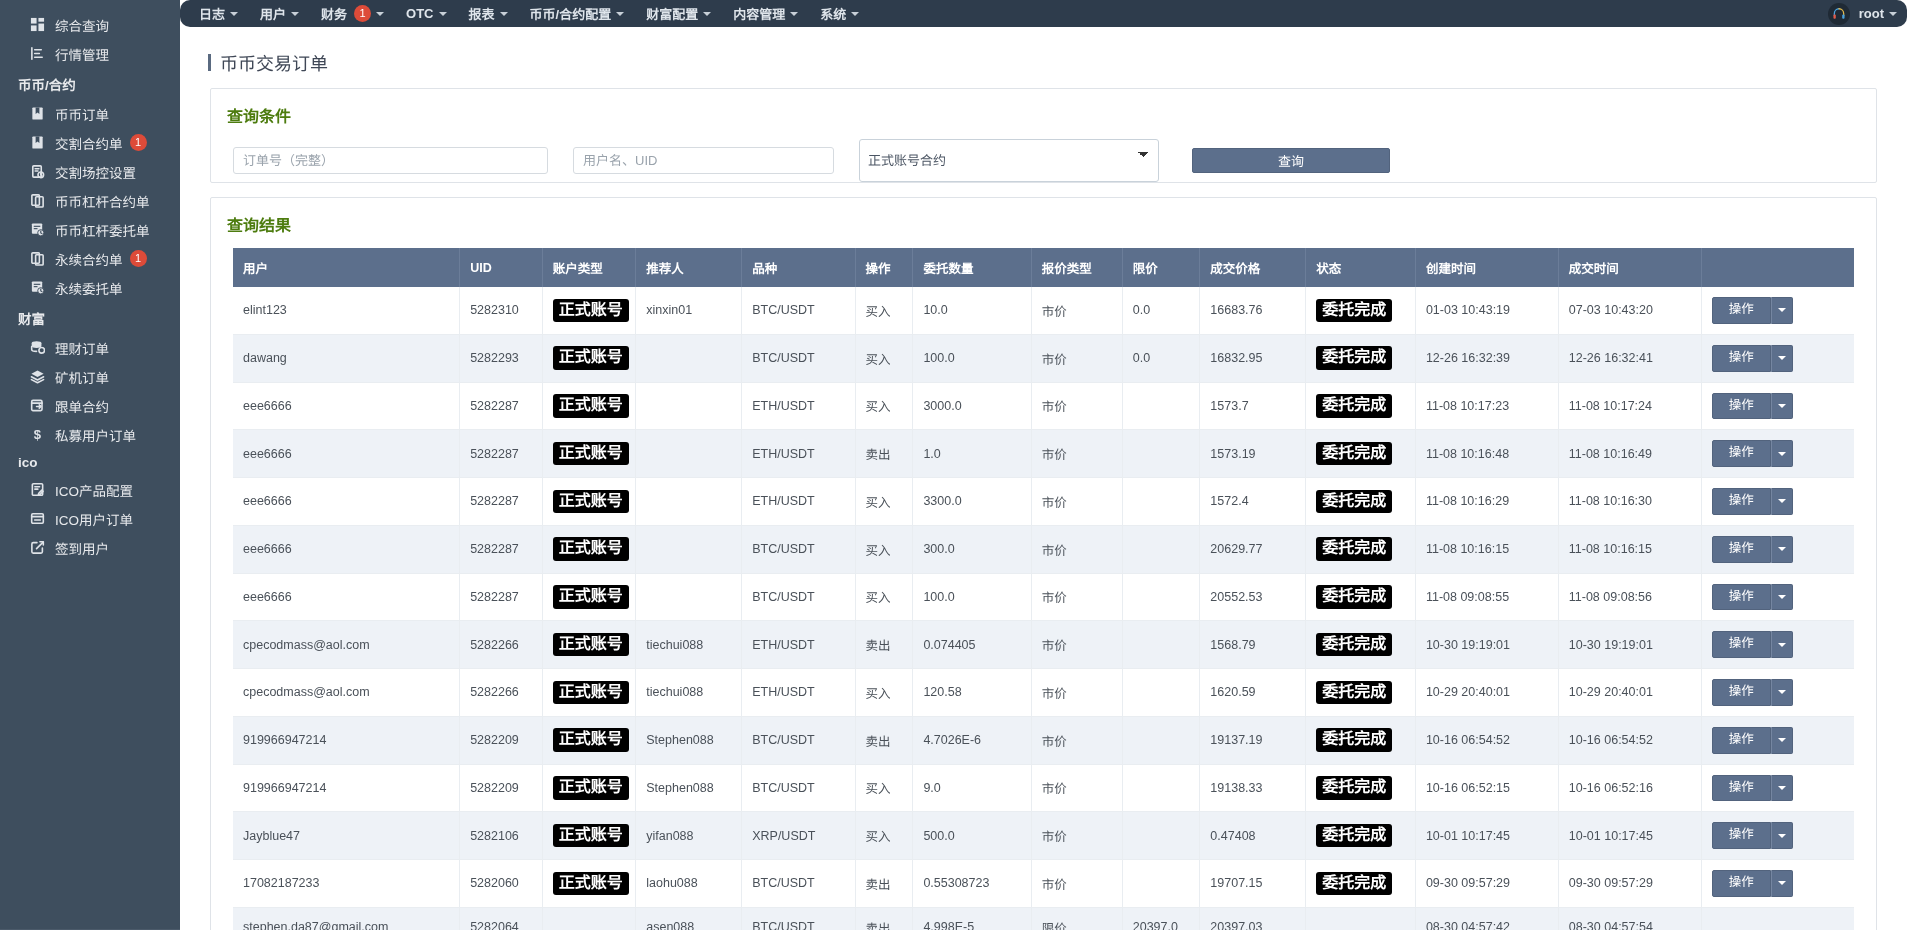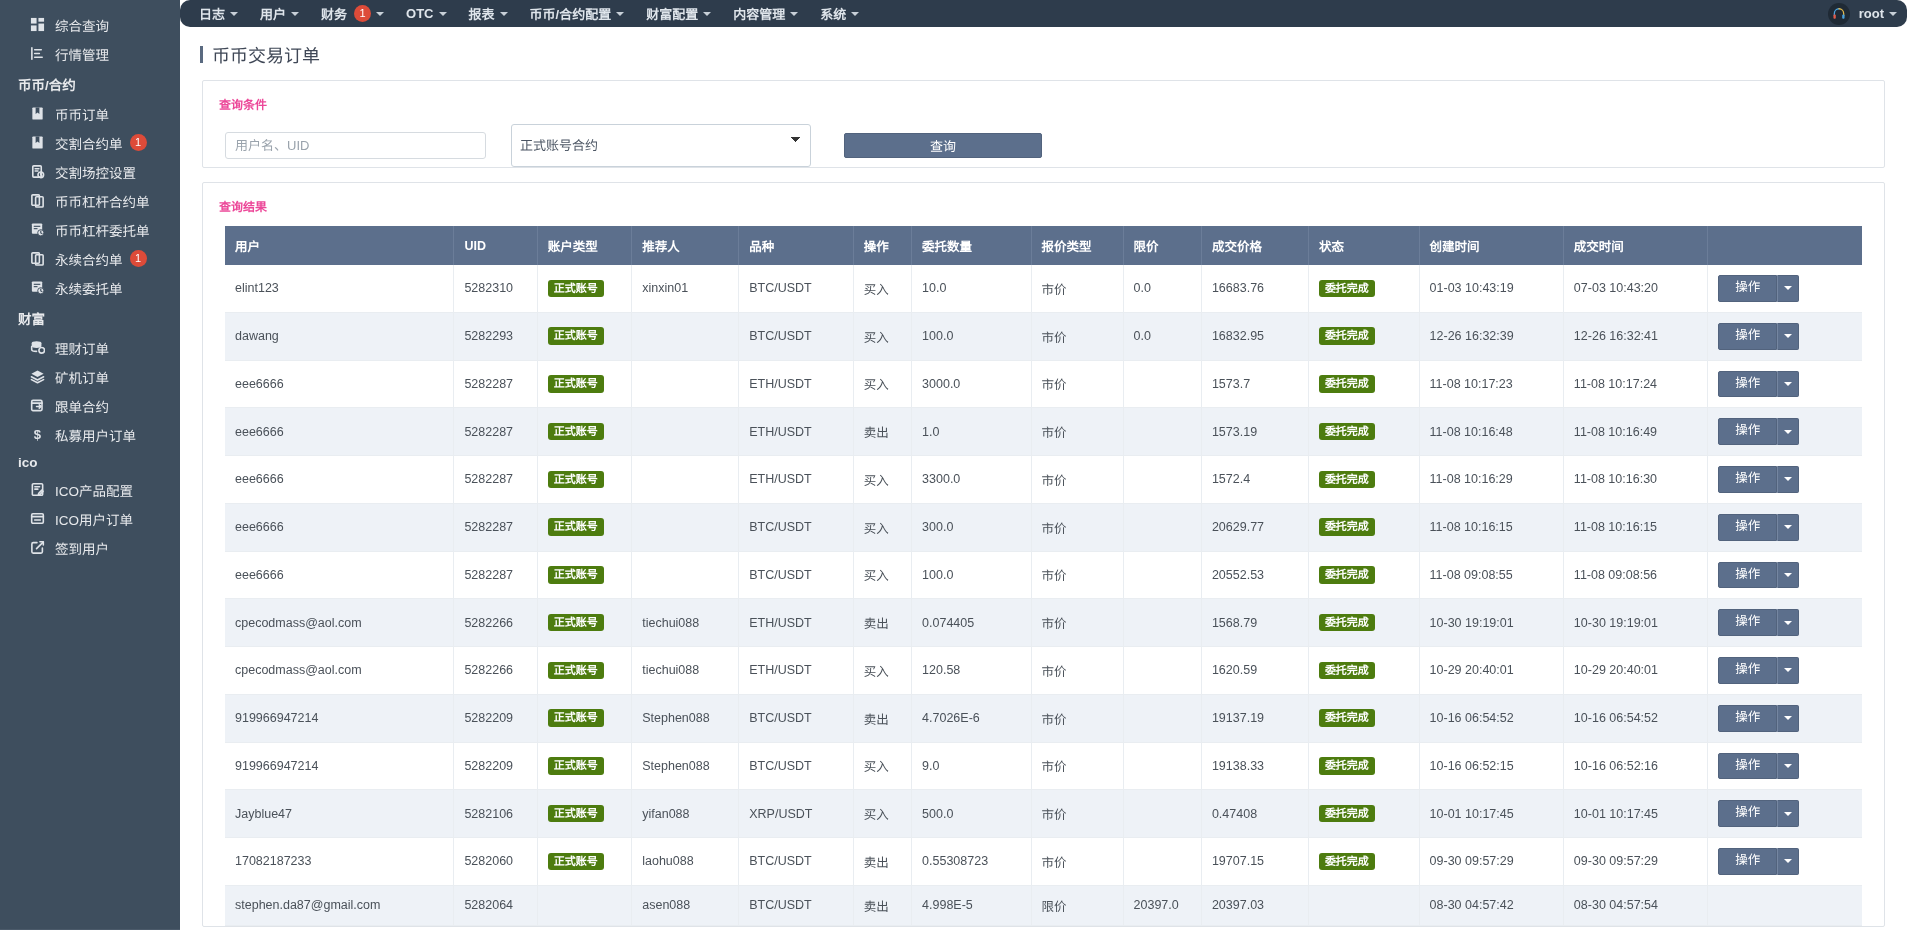--- a/index.html
+++ b/index.html
@@ -98,21 +98,21 @@
     width: 22px; height: 22px; border-radius: 50%;
     background: #1f2a35;
     display: flex; align-items: center; justify-content: center;
     margin-right: 9px;
   }
   .user-name {
     color: #dfe5eb; font-size: 13px; font-weight: bold;
     display: flex; align-items: center; cursor: pointer;
   }
 
-  .content { flex: 1; overflow: hidden; padding: 0; background: #fff; }
+  .content { flex: 1; overflow: hidden; padding: 8px; background: #fff; }
 
   .page-title {
     display: flex; align-items: center;
     padding: 14px 0 13px 20px;
     font-size: 18px;
     color: #3f4756;
     font-weight: normal;
   }
   .title-bar {
     display: inline-block;
@@ -121,22 +121,22 @@
     margin-right: 9px;
   }
 
   .panel {
     margin: 0 22px 14px 22px;
     border: 1px solid #dfe3e8;
     background: #fff;
     border-radius: 2px;
   }
   .panel-title {
-    font-size: 12px; font-weight: bold;
-    color: #ec4899;
+    font-size: 16px; font-weight: bold;
+    color: #4d7c0f;
     padding: 14px 0 12px 16px;
   }
 
   .filter-row {
     display: flex; align-items: center;
     padding: 0 14px 0 22px;
     gap: 0;
   }
   .inp {
     height: 27px;
@@ -223,23 +223,23 @@
     overflow: hidden;
     text-overflow: ellipsis;
     height: 34px;
   }
   table.grid tbody td:last-child { border-right: none; }
   table.grid tbody tr:nth-child(even) { background: #eef2f7; }
   table.grid tbody tr:nth-child(odd) { background: #ffffff; }
 
   .tag-green {
     display: inline-block;
-    background: #4d7c0f;
+    background: #000000;
     color: #fff;
-    font-size: 11px;
+    font-size: 16px;
     font-weight: bold;
     padding: 2px 6px 3px 6px;
     border-radius: 3px;
     line-height: 1.15;
   }
   .op-group { display: inline-flex; }
   .op-btn {
     background: #5c6f8c;
     border: 1px solid #52637d;
     color: #fff;
@@ -520,20 +520,21 @@
 
       <div class="page-title">
         <span class="title-bar"></span>
         <span>币币交易订单</span>
       </div>
 
       <section class="panel">
         <div class="panel-title">查询条件</div>
 
         <div class="filter-row">
+          <input class="inp inp-order" type="text" placeholder="订单号（完整）" style="">
           <input class="inp inp-user" type="text" placeholder="用户名、UID" style="">
           <select class="sel">
             <option>正式账号合约</option>
           </select>
           <button class="btn-query">查询</button>
         </div>
 
       </section>
 
       <section class="panel">

